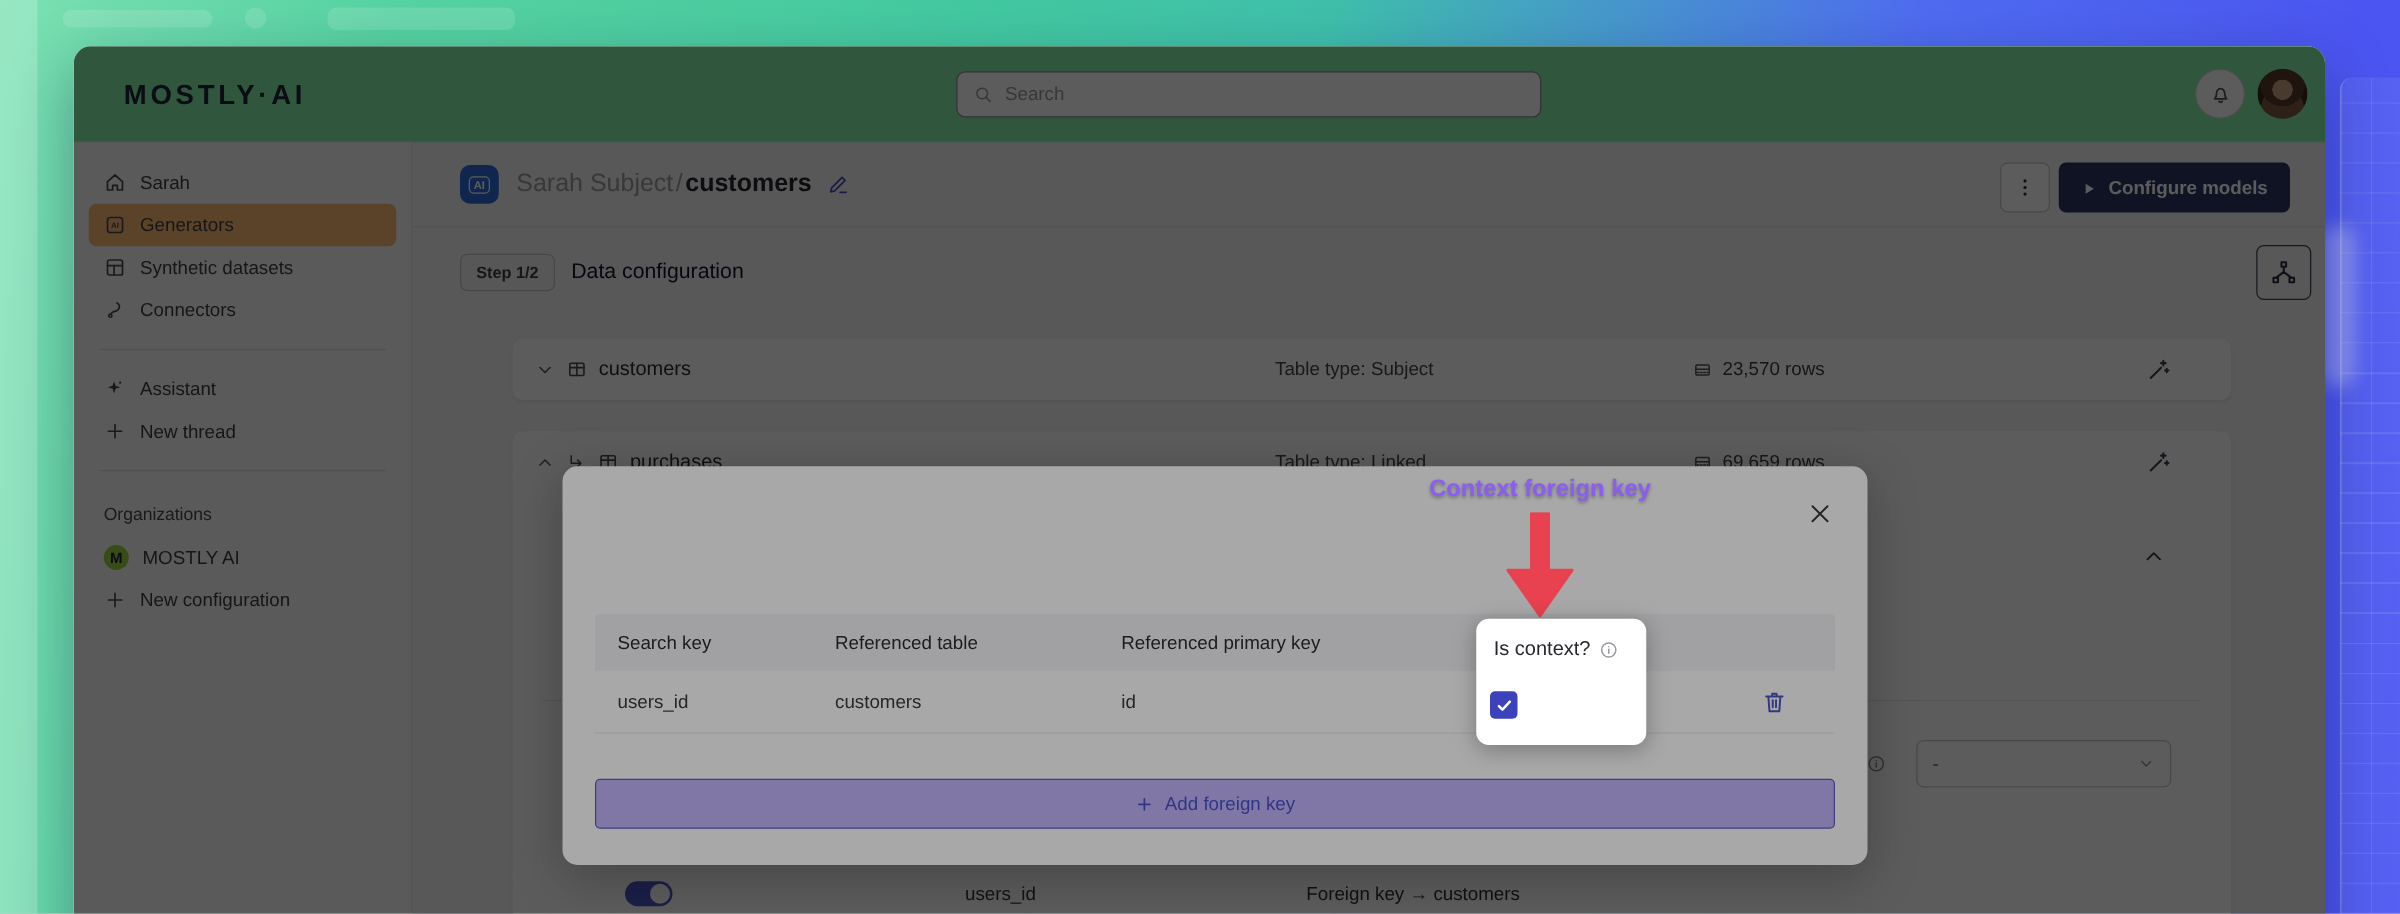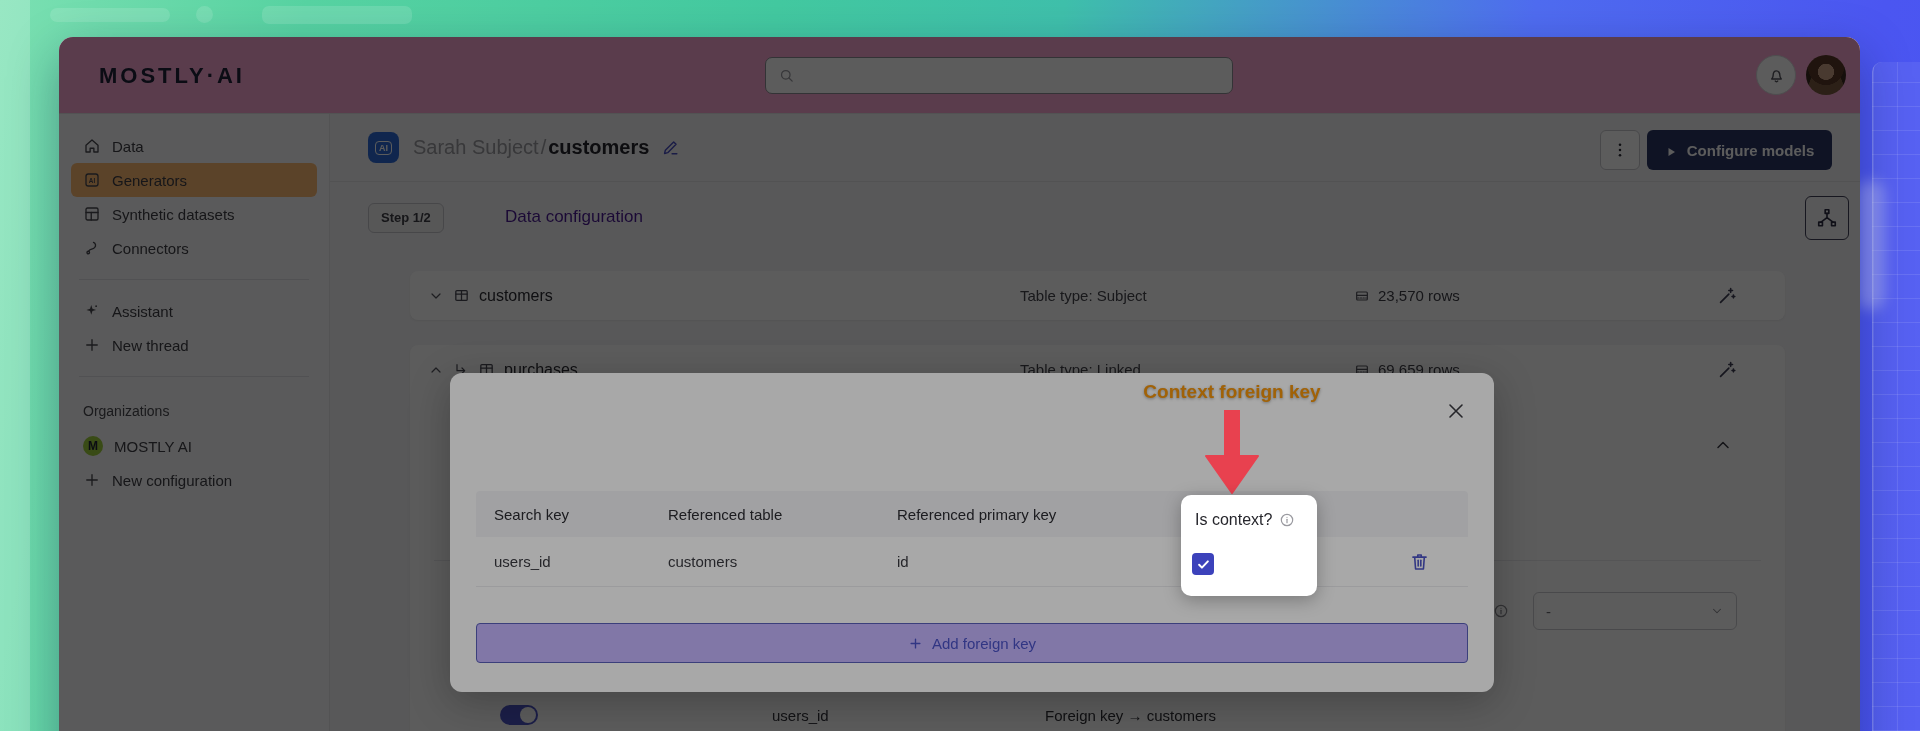--- a/index.html
+++ b/index.html
@@ -20,21 +20,21 @@
     border-left:1px solid rgba(255,255,255,.22); border-radius:10px 0 0 0; }
   .blue-blob { position:absolute; left:1858px; top:180px; width:26px; height:130px; border-radius:14px;
     background:rgba(255,255,255,.30); filter:blur(7px); }
 
   
   .window { position:absolute; left:59px; top:37px; width:1801px; height:760px;
     background:#f4f4f6; border-radius:14px 14px 0 0; overflow:hidden;
     box-shadow:0 18px 50px rgba(10,20,60,.35); }
 
   
-  .topbar { position:absolute; left:0; top:0; width:100%; height:77px; background:#f9a8d4;
+  .topbar { position:absolute; left:0; top:0; width:100%; height:77px; background:#86efac;
     border-bottom:1px solid #e4e4e7; }
   .logo { position:absolute; left:40px; top:26px; font-size:22px; font-weight:800;
     letter-spacing:3px; color:#20243a; }
   .search-box { position:absolute; left:706px; top:20px; width:468px; height:37px;
     border:1.5px solid #8f8f95; border-radius:7px; background:#fff; display:flex; align-items:center; padding:0 12px; gap:9px; }
   .search-box input { border:none; outline:none; flex:1; font-size:15px; color:#3a3a40; background:transparent; font-family:inherit; }
   .search-box input::placeholder { color:#9a9aa0; }
   .top-actions { position:absolute; right:14px; top:18px; display:flex; gap:10px; align-items:center; }
   .bell-btn { width:40px; height:40px; border-radius:50%; border:1px solid #d8d8db; background:#fff;
     display:flex; align-items:center; justify-content:center; color:#55555e; }
@@ -66,21 +66,21 @@
   .crumb .proj { color:#27272e; font-weight:700; }
   .crumb .edit { margin-left:10px; color:#4a4fc4; width:19px; height:19px; cursor:pointer; }
   .kebab-btn { position:absolute; left:1541px; top:93px; width:40px; height:40px; border:1px solid #c9c9ce;
     border-radius:6px; background:#fff; display:flex; align-items:center; justify-content:center; color:#2a2a35; }
   .configure-btn { position:absolute; left:1588px; top:93px; width:185px; height:40px; border:none;
     border-radius:6px; background:#2c3767; color:#fff; font-size:15px; font-weight:600;
     display:flex; align-items:center; justify-content:center; gap:10px; cursor:pointer; font-family:inherit; }
   .main-divider { position:absolute; left:271px; right:0; top:144px; height:1px; background:#e3e3e6; }
   .step-badge { position:absolute; left:309px; top:166px; height:30px; line-height:28px; padding:0 12px;
     border:1px solid #c6c6cc; background:#f1f1f3; border-radius:6px; font-size:13px; font-weight:700; color:#3f3f46; }
-  .step-title { position:absolute; left:398px; top:170px; font-size:17px; color:#4c1d95;margin-left:48px; }
+  .step-title { position:absolute; left:398px; top:170px; font-size:17px; color:#0f172a; }
   .model-icon-btn { position:absolute; left:1746px; top:159px; width:44px; height:44px;
     border:1.5px solid #43435a; border-radius:6px; background:transparent; display:flex; align-items:center; justify-content:center; color:#2e2e44; }
 
   
   .card { position:absolute; left:351px; width:1375px; background:#fff; border-radius:8px;
     box-shadow:0 1px 2px rgba(0,0,0,.06); }
   .card-customers { top:234px; height:49px; }
   .card-purchases { top:308px; height:452px; }
   .card-head { position:relative; height:49px; display:flex; align-items:center; padding-left:18px; gap:9px; }
   .card-head .chev { width:16px; height:16px; color:#55555e; cursor:pointer; }
@@ -128,21 +128,21 @@
     display:flex; align-items:center; justify-content:center; gap:9px; cursor:pointer; font-family:inherit; }
 
   
   .spotlight { position:absolute; left:1122px; top:458px; width:136px; height:101px; background:#fff;
     border-radius:10px; z-index:70; box-shadow:0 4px 18px rgba(0,0,0,.28); }
   .spotlight-head { position:absolute; left:14px; top:16px; font-size:16px; font-weight:500; color:#26262c;
     display:flex; align-items:center; gap:7px; white-space:nowrap; }
   .spotlight-head .info { width:16px; height:16px; color:#9a9aa0; }
   .spotlight .checkbox { position:absolute; left:11px; top:58px; }
   .tutorial-label { position:absolute; left:1060px; top:344px; width:226px; text-align:center; z-index:70;
-    color:#a16207; font-size:19px; font-weight:800; text-shadow:0 1px 3px rgba(0,0,0,.35); }
+    color:#8b5cf6; font-size:19px; font-weight:800; text-shadow:0 1px 3px rgba(0,0,0,.35); }
   .tutorial-arrow { position:absolute; left:1146px; top:373px; z-index:70; }
 
   svg.lin { fill:none; stroke:currentColor; stroke-width:1.8; stroke-linecap:round; stroke-linejoin:round; width:100%; height:100%; }
 </style>
 </head>
 <body>
 
 <div class="desktop">
   <div class="desktop-strip"></div>
   <div class="deco-pill deco-1"></div>
@@ -155,40 +155,41 @@
 
     <header class="topbar">
       <div class="logo">MOSTLY·AI</div>
       <div class="search-box">
         <span style="width:17px;height:17px;color:#9a9aa0;flex:0 0 17px;">
           <svg class="lin" viewBox="0 0 24 24">
               <circle cx="11" cy="11" r="6"></circle>
               <path d="M15.5 15.5L20 20"></path>
             </svg>
         </span>
+        <input type="text" placeholder="Search" style="">
       </div>
       <div class="top-actions">
         <button class="bell-btn">
           <span style="width:19px;height:19px;">
             <svg class="lin" viewBox="0 0 24 24">
                 <path d="M6 16.5h12c-1.2-1.4-1.8-2.5-1.8-4.7 0-3-1.5-5.6-4.2-5.6s-4.2 2.6-4.2 5.6c0 2.2-.6 3.3-1.8 4.7z"></path>
                 <path d="M10.4 19a1.8 1.8 0 0 0 3.2 0"></path>
               </svg>
           </span>
         </button>
         <div class="avatar"></div>
       </div>
     </header>
 
     <aside class="sidebar">
       <div class="side-item">
         <span class="ic"><svg class="lin" viewBox="0 0 24 24">
               <path d="M4 11l8-7 8 7v9h-5.5v-5h-5v5H4z"></path>
             </svg></span>
-        <span>Data</span>
+        <span>Sarah</span>
       </div>
       <div class="side-item active">
         <span class="ic">
           <svg class="lin" viewBox="0 0 24 24">
               <rect x="4" y="4" width="16" height="16" rx="3"></rect>
               <text x="12" y="15.5" text-anchor="middle" font-size="8.5" font-weight="700" fill="currentColor" stroke="none" font-family="inherit">AI</text>
             </svg>
         </span>
         <span>Generators</span>
       </div>

